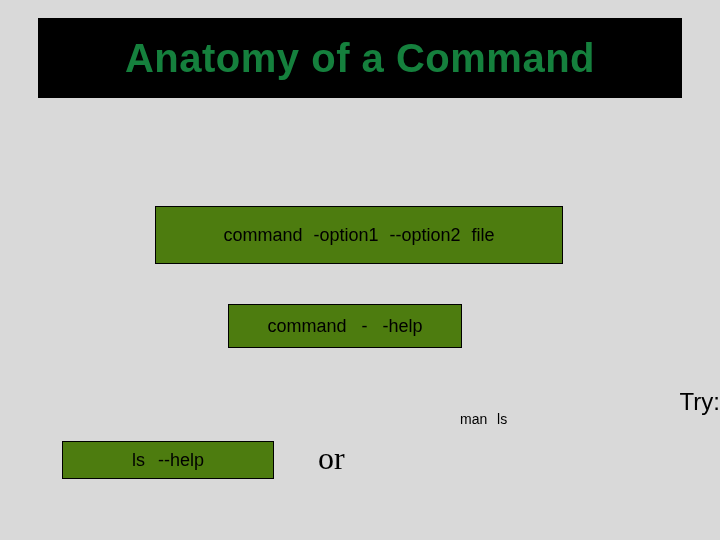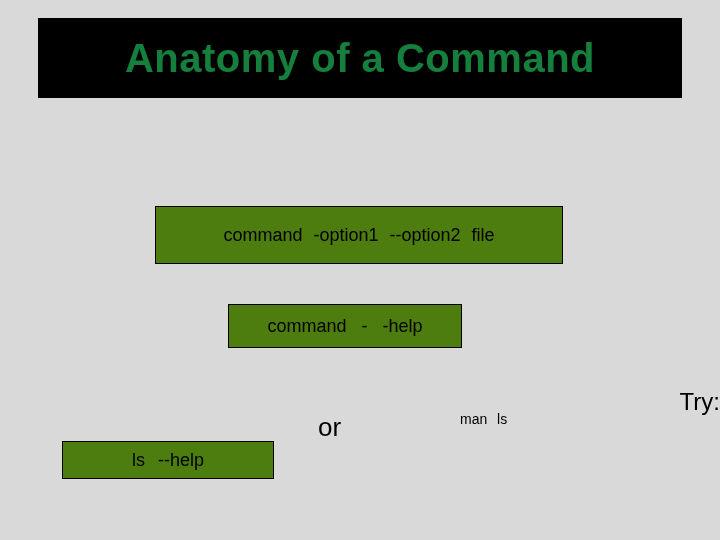--- a/index.html
+++ b/index.html
@@ -65,24 +65,25 @@
   .box3 {
     top: 418px;
     left: 62px;
     width: 212px;
     height: 38px;
     margin-top: 23px;
   }
   .box3 span { word-spacing: 8px; }
   .or-label {
     position: absolute;
-    top: 412px;
+    top: 440px;
     left: 318px;
-    font-size: 26px;
+    font-size: 32px;
     color: #000;
+    font-family: Liberation Serif, serif;
   }
   .man-label {
     position: absolute;
     top: 411px;
     left: 460px;
     font-size: 14px;
     color: #000;
     word-spacing: 6px;
   }
 </style>

